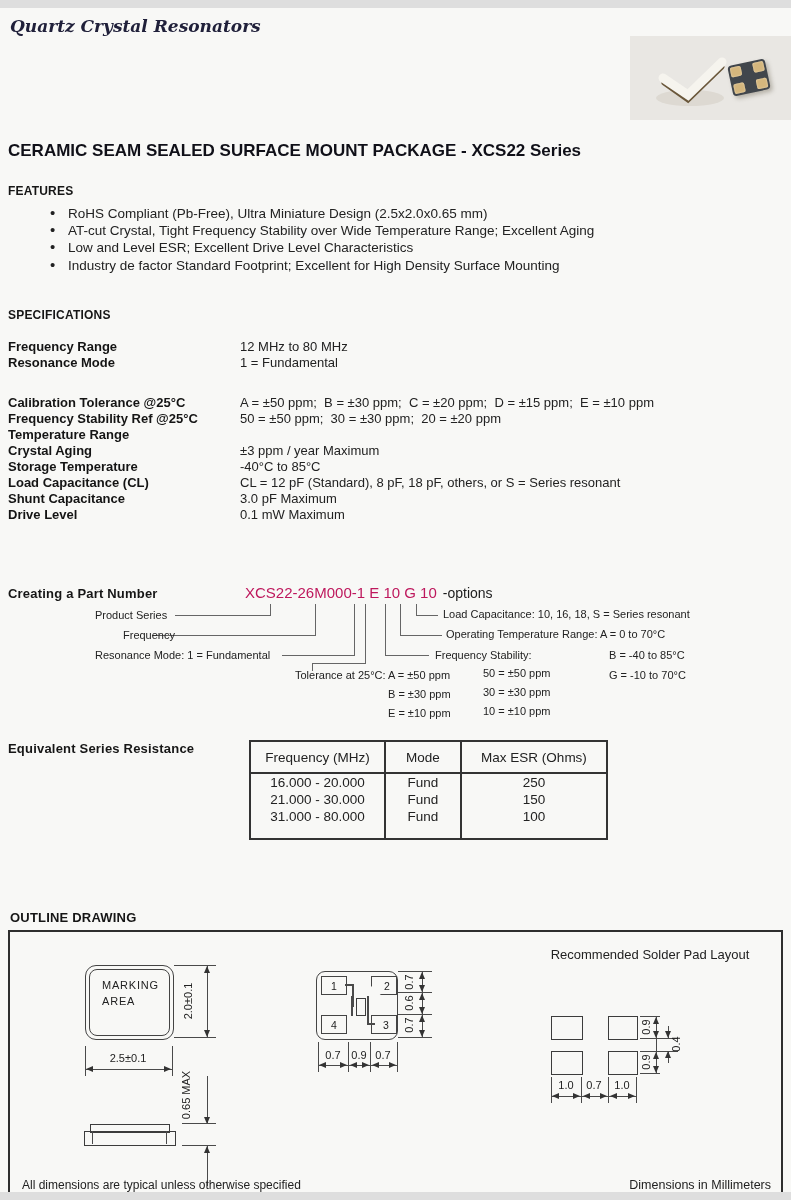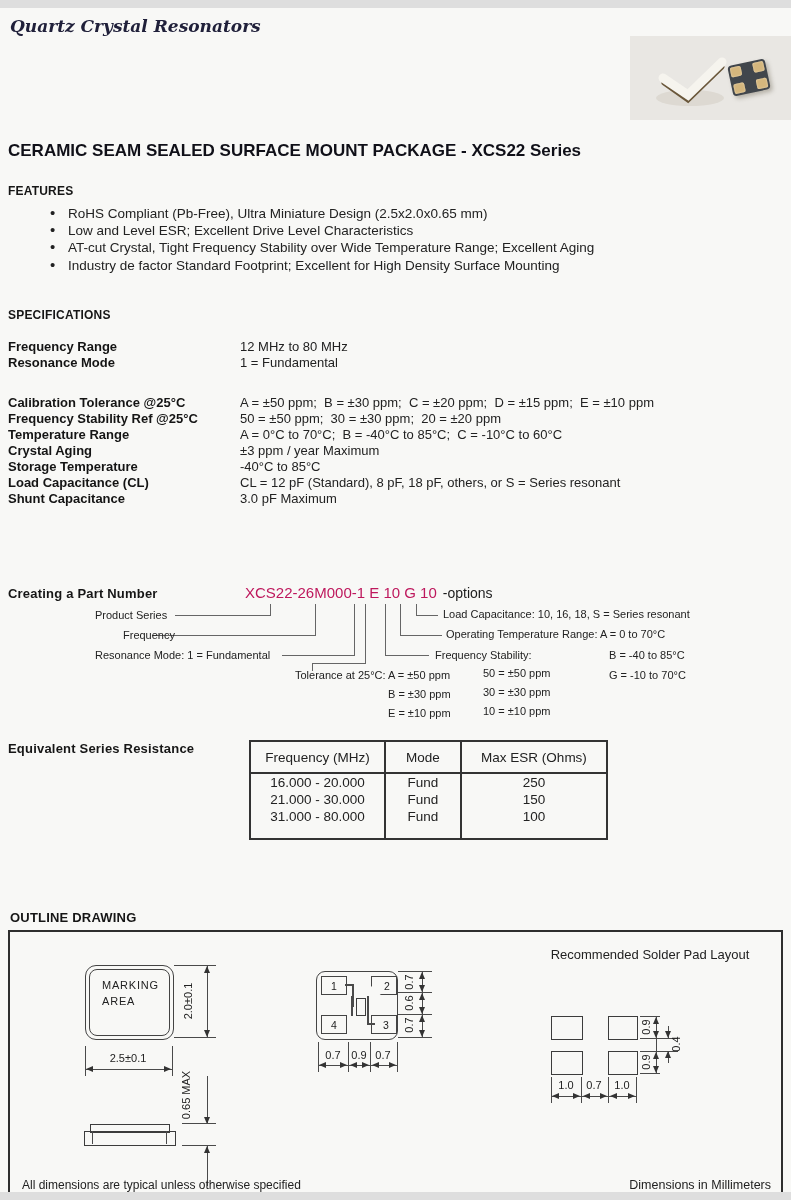--- a/index.html
+++ b/index.html
@@ -68,22 +68,22 @@
       <div class="gold" style="left:2px;bottom:2px;"></div>
       <div class="gold" style="right:2px;bottom:2px;"></div>
     </div>
   </div>
 
   <div class="t doc-title" style="left:8px;top:133px;">CERAMIC SEAM SEALED SURFACE MOUNT PACKAGE - XCS22 Series</div>
 
   <div class="t sec-head" style="left:8px;top:176px;">FEATURES</div>
   <ul class="feat">
     <li>RoHS Compliant (Pb-Free), Ultra Miniature Design (2.5x2.0x0.65 mm)</li>
+    <li>AT-cut Crystal, Tight Frequency Stability over Wide Temperature Range; Excellent Aging</li>
     <li>Low and Level ESR; Excellent Drive Level Characteristics</li>
-    <li>AT-cut Crystal, Tight Frequency Stability over Wide Temperature Range; Excellent Aging</li>
     <li>Industry de factor Standard Footprint; Excellent for High Density Surface Mounting</li>
   </ul>
 
   <div class="t sec-head" style="left:8px;top:300px;">SPECIFICATIONS</div>
   <div class="specs">
     <div class="spec-row">
         <span class="spec-label">Frequency Range</span>
         <span class="spec-value">12 MHz to 80 MHz</span>
       </div>
     <div class="spec-row">
@@ -93,37 +93,40 @@
     <div class="spec-row gap">
         <span class="spec-label">Calibration Tolerance @25°C</span>
         <span class="spec-value">A = ±50 ppm;  B = ±30 ppm;  C = ±20 ppm;  D = ±15 ppm;  E = ±10 ppm</span>
       </div>
     <div class="spec-row">
         <span class="spec-label">Frequency Stability Ref @25°C</span>
         <span class="spec-value">50 = ±50 ppm;  30 = ±30 ppm;  20 = ±20 ppm</span>
       </div>
     <div class="spec-row">
         <span class="spec-label">Temperature Range</span>
-        <span class="spec-value">A = 0°C to 70°C;  B = -40°C to 85°C;  C = -10°C to 60°C</span>
       </div>
     <div class="spec-row">
         <span class="spec-label">Crystal Aging</span>
         <span class="spec-value">±3 ppm / year Maximum</span>
       </div>
     <div class="spec-row">
         <span class="spec-label">Storage Temperature</span>
         <span class="spec-value">-40°C to 85°C</span>
       </div>
     <div class="spec-row">
         <span class="spec-label">Load Capacitance (CL)</span>
         <span class="spec-value">CL = 12 pF (Standard), 8 pF, 18 pF, others, or S = Series resonant</span>
       </div>
     <div class="spec-row">
         <span class="spec-label">Shunt Capacitance</span>
         <span class="spec-value">3.0 pF Maximum</span>
+      </div>
+    <div class="spec-row">
+        <span class="spec-label">Drive Level</span>
+        <span class="spec-value">0.1 mW Maximum</span>
       </div>
   </div>
 
   <div class="t sec-head" style="left:8px;top:578px;font-size:13px;">Creating a Part Number</div>
   <div class="t" style="left:245px;top:576px;">
     <span class="pn-num">XCS22-26M000-1 E 10 G 10</span><span class="pn-opt">-options</span>
   </div>
 
   <div class="vl" style="left:270px;top:596px;height:12px;"></div>
   <div class="hl" style="left:175px;top:607px;width:95px;"></div>

